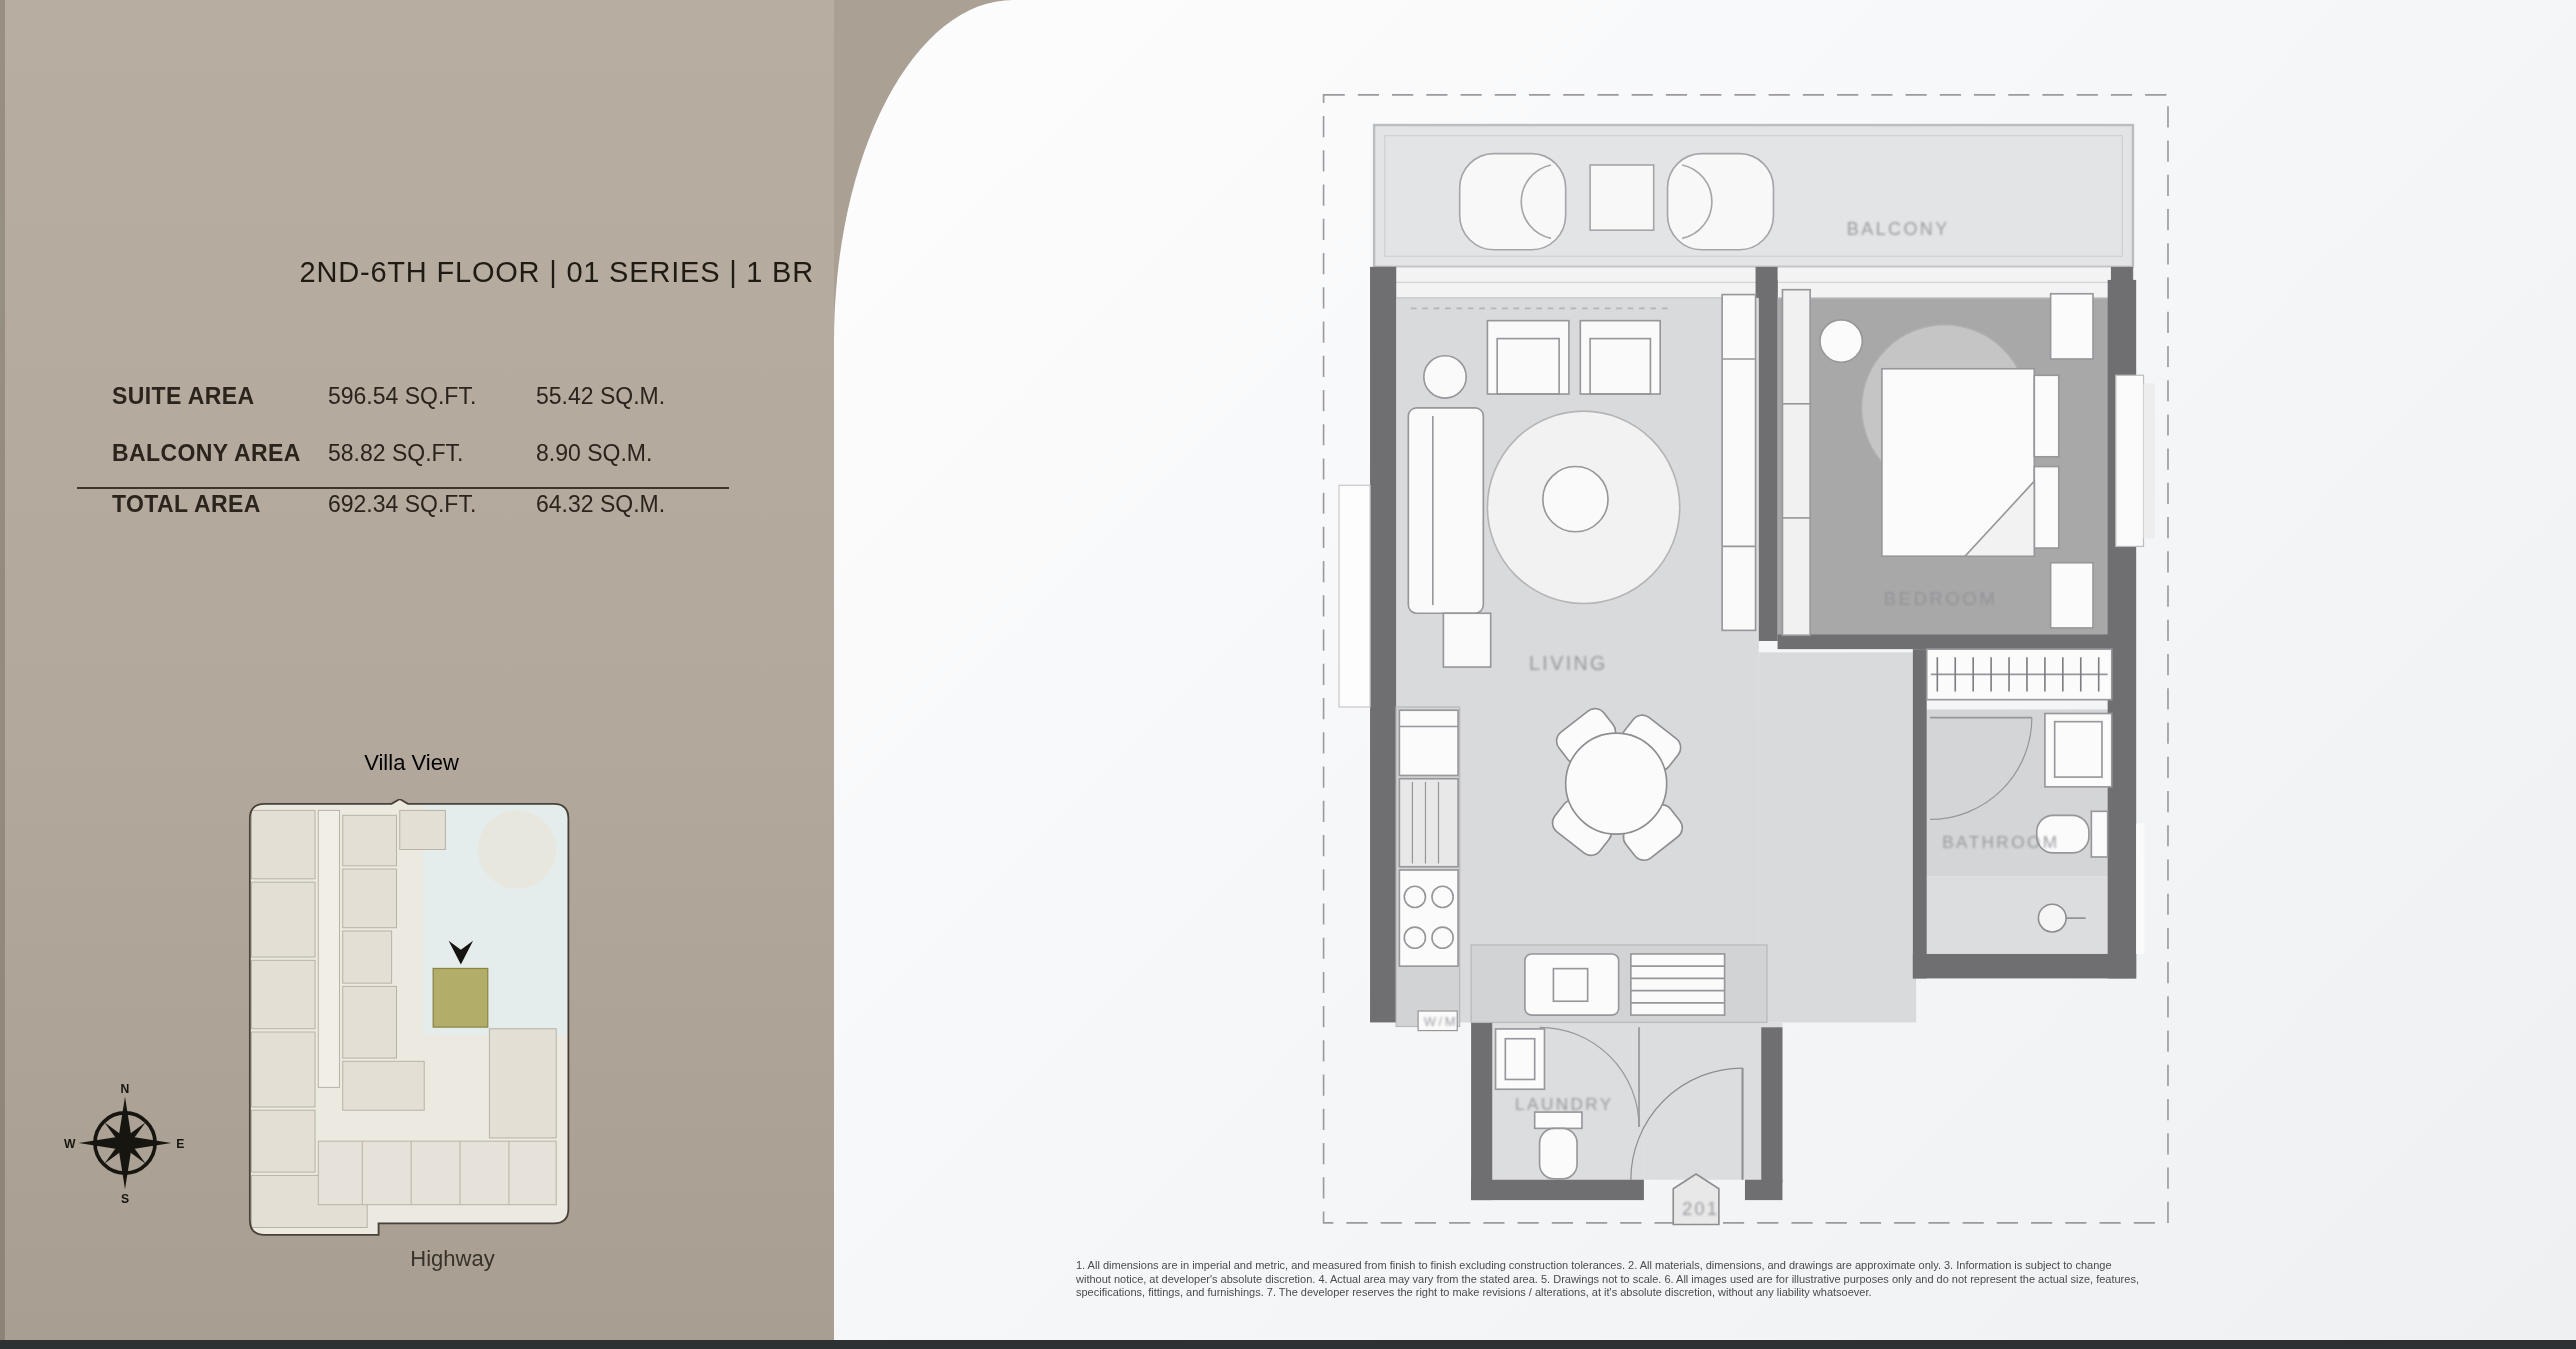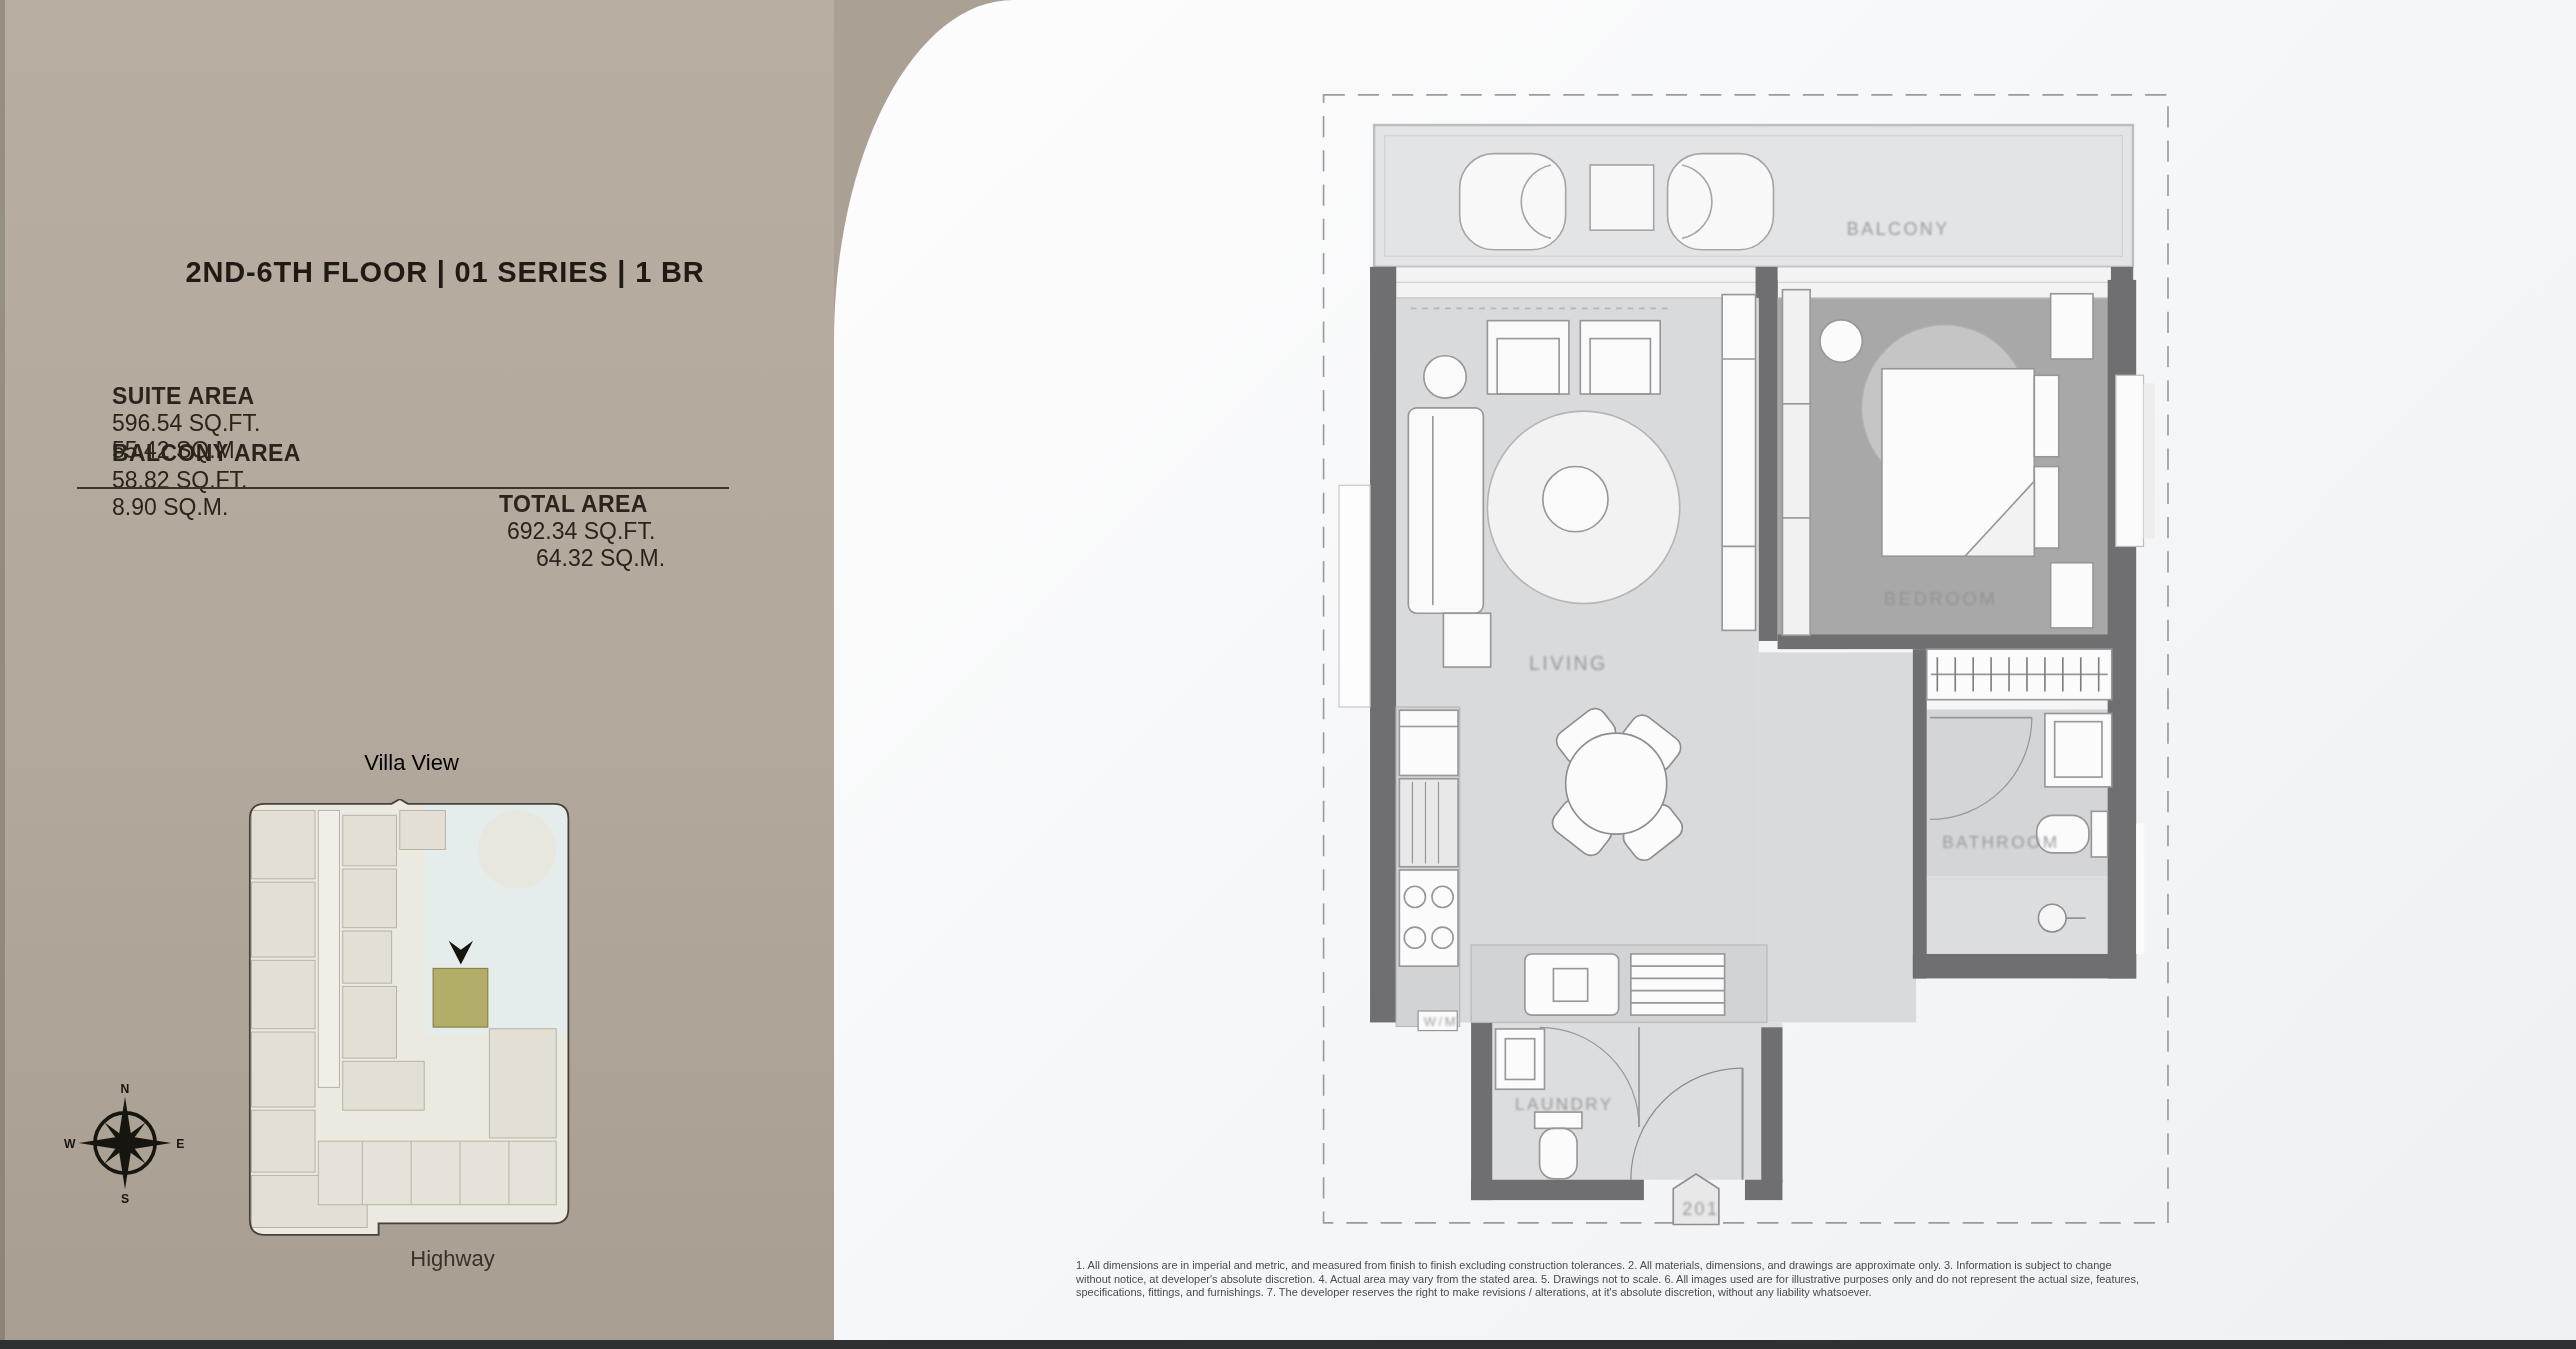--- a/index.html
+++ b/index.html
@@ -11,24 +11,24 @@
   .left-edge{position:absolute;left:0;top:0;width:4.9px;height:1340px;background:rgba(60,55,48,.25);}
   .bottom-bar{position:absolute;left:0;bottom:0;width:2576px;height:9.8px;background:#2d3134;}
   
   .right-panel{position:absolute;left:834px;top:0;right:0;height:1340px;
     background:linear-gradient(135deg,#fdfdfe 0%,#f6f7f8 45%,#eef0f2 100%);
     border-top-left-radius:179px 342px;}
   
   .logo{position:absolute;left:0;top:70px;width:823px;text-align:center;
     font-family:"Liberation Serif",serif;font-weight:400;font-size:70px;color:#262119;
     letter-spacing:28px;text-indent:28px;}
-  .unit-header{position:absolute;left:82px;top:256px;width:726px;text-align:center;
-    font-size:29px;font-weight:bold;color:#1f1a14;letter-spacing:0.8px;}
+  .unit-header{position:absolute;left:88px;top:256px;width:726px;text-align:right;
+    font-size:29px;font-weight:normal;color:#1f1a14;letter-spacing:0.8px;}
   .area-table{position:absolute;left:112px;top:375px;width:603px;color:#2a241d;}
-  .area-row{position:absolute;left:0;display:flex;width:603px;flex-direction:column;}
+  .area-row{position:absolute;left:0;display:flex;width:603px;}
   .area-row .lbl{width:216px;font-weight:bold;font-size:23px;letter-spacing:0.4px;}
   .area-row .imp{width:208px;font-size:23px;}
   .area-row .met{width:179px;font-size:23px;}
   .row-suite{top:8.2px;}
   .row-balcony{top:65px;}
   .row-total{top:116px;align-items:flex-end;}
   .divider{position:absolute;left:77px;top:487px;width:652px;height:2.4px;background:#3b352c;}
   .view-label{position:absolute;left:0;top:750px;width:823px;text-align:center;font-size:22px;color:#000000;}
   .road-label{position:absolute;left:0;top:1246px;width:823px;text-align:center;font-size:22px;color:#37322a;margin-left:41px;}
   .keymap{position:absolute;left:240px;top:799px;}

